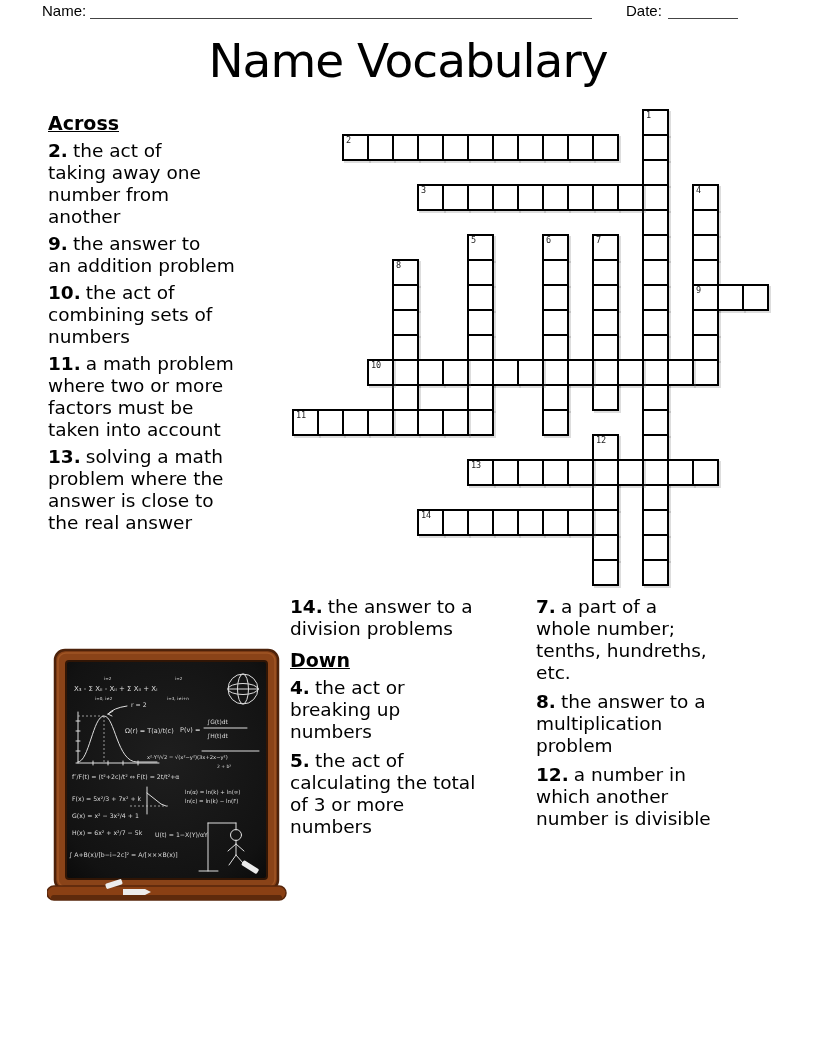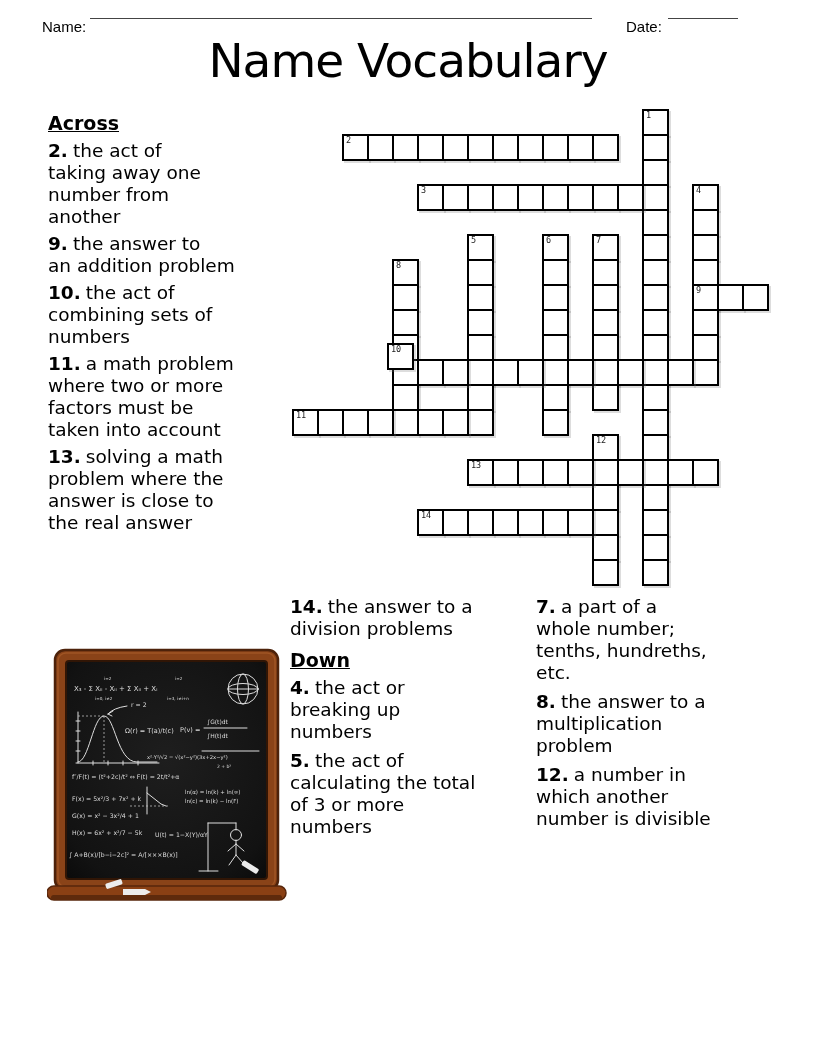--- a/index.html
+++ b/index.html
@@ -1,21 +1,21 @@
 <!DOCTYPE html>
 <html><head>
 <meta charset="utf-8">
 <style>
   * { margin:0; padding:0; box-sizing:border-box; }
   html,body { width:816px; height:1056px; background:#fff; position:relative;
               font-family:"DejaVu Sans", sans-serif; color:#000; overflow:hidden; }
 
   
   .hdr-label { position:absolute; font-family:"Liberation Sans", sans-serif;
-               font-size:15px; top:18px; }
+               font-size:15px; top:2px; }
   .hdr-line  { position:absolute; top:1px; height:18px; border-bottom:1px solid #444; }
   #name-label { left:42px; }
   #name-line  { left:90px;  width:502px; }
   #date-label { left:626px; }
   #date-line  { left:668px; width:70px; }
 
   .page-title { position:absolute; top:33px; left:0; width:100%; text-align:center;
                 font-size:47px; font-weight:400; letter-spacing:-1px; }
 
   
@@ -168,21 +168,21 @@
       <span class="cellnum">8</span>
     </div>
     <div class="cell" style="left: 100px; top: 175px;"></div>
     <div class="cell" style="left: 100px; top: 200px;"></div>
     <div class="cell" style="left: 100px; top: 225px;"></div>
     <div class="cell" style="left: 100px; top: 250px;"></div>
     <div class="cell" style="left: 100px; top: 275px;"></div>
     <div class="cell" style="left: 100px; top: 300px;"></div>
     <div class="cell" style="left: 425px; top: 175px;"></div>
     <div class="cell" style="left: 450px; top: 175px;"></div>
-    <div class="cell" style="left: 75px; top: 234px; margin-left: 20px;">
+    <div class="cell" style="left: 75px; top: 250px;">
       <span class="cellnum">10</span>
     </div>
     <div class="cell" style="left: 125px; top: 250px;"></div>
     <div class="cell" style="left: 150px; top: 250px;"></div>
     <div class="cell" style="left: 200px; top: 250px;"></div>
     <div class="cell" style="left: 225px; top: 250px;"></div>
     <div class="cell" style="left: 275px; top: 250px;"></div>
     <div class="cell" style="left: 325px; top: 250px;"></div>
     <div class="cell" style="left: 375px; top: 250px;"></div>
     <div class="cell" style="left: 0px; top: 300px;">

